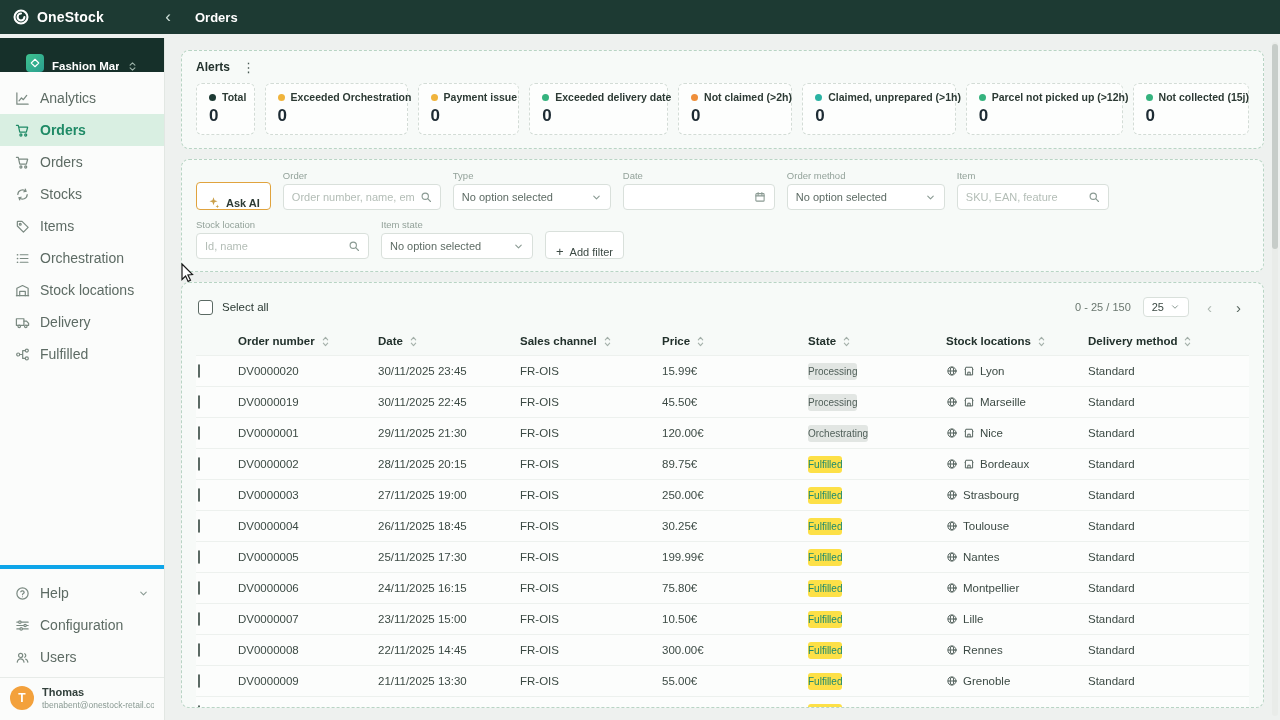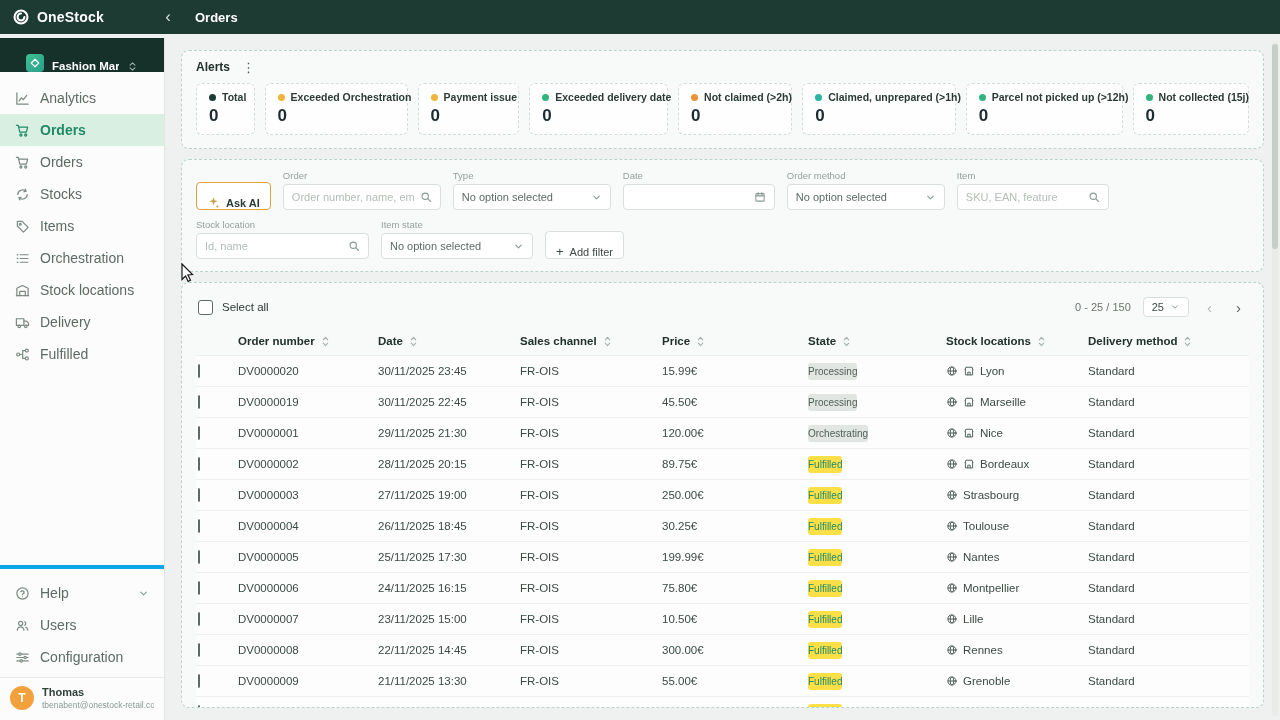--- a/index.html
+++ b/index.html
@@ -231,38 +231,38 @@
           <span>Help</span>
           <span class="chev-right icn">
             <svg width="11" height="11" viewBox="0 0 16 16" fill="none" stroke="currentColor" stroke-width="1.6" stroke-linecap="round" stroke-linejoin="round">
               <path d="M4 6l4 4 4-4"></path>
             </svg>
           </span>
         </div>
         <div class="nav-item">
           <span class="icn ">
             <svg width="15" height="15" viewBox="0 0 16 16" fill="none" stroke="currentColor" stroke-width="1.3" stroke-linecap="round" stroke-linejoin="round">
+              <path d="M2 4.4h12M2 8h12M2 11.6h12"></path>
+              <circle cx="5.2" cy="4.4" r="1.3" fill="#fbfcfb"></circle>
+              <circle cx="10.8" cy="8" r="1.3" fill="#fbfcfb"></circle>
+              <circle cx="6.6" cy="11.6" r="1.3" fill="#fbfcfb"></circle>
+            </svg>
+          </span>
+          <span>Configuration</span>
+        </div>
+        <div class="nav-item">
+          <span class="icn ">
+            <svg width="15" height="15" viewBox="0 0 16 16" fill="none" stroke="currentColor" stroke-width="1.3" stroke-linecap="round" stroke-linejoin="round">
               <circle cx="6" cy="5.8" r="2.2"></circle>
               <path d="M2.4 13c.4-2.3 1.8-3.6 3.6-3.6S9.2 10.7 9.6 13"></path>
               <path d="M10.4 4a2.2 2.2 0 0 1 0 3.8"></path>
               <path d="M11.4 9.7c1.3.4 2 1.5 2.3 3.3"></path>
             </svg>
           </span>
           <span>Users</span>
-        </div>
-        <div class="nav-item">
-          <span class="icn ">
-            <svg width="15" height="15" viewBox="0 0 16 16" fill="none" stroke="currentColor" stroke-width="1.3" stroke-linecap="round" stroke-linejoin="round">
-              <path d="M2 4.4h12M2 8h12M2 11.6h12"></path>
-              <circle cx="5.2" cy="4.4" r="1.3" fill="#fbfcfb"></circle>
-              <circle cx="10.8" cy="8" r="1.3" fill="#fbfcfb"></circle>
-              <circle cx="6.6" cy="11.6" r="1.3" fill="#fbfcfb"></circle>
-            </svg>
-          </span>
-          <span>Configuration</span>
         </div>
       </div>
     <div class="user-row">
       <span class="avatar">T</span>
       <span class="user-meta">
         <div class="user-name">Thomas</div>
         <div class="user-email">tbenabent@onestock-retail.com</div>
       </span>
     </div>
   </div>

